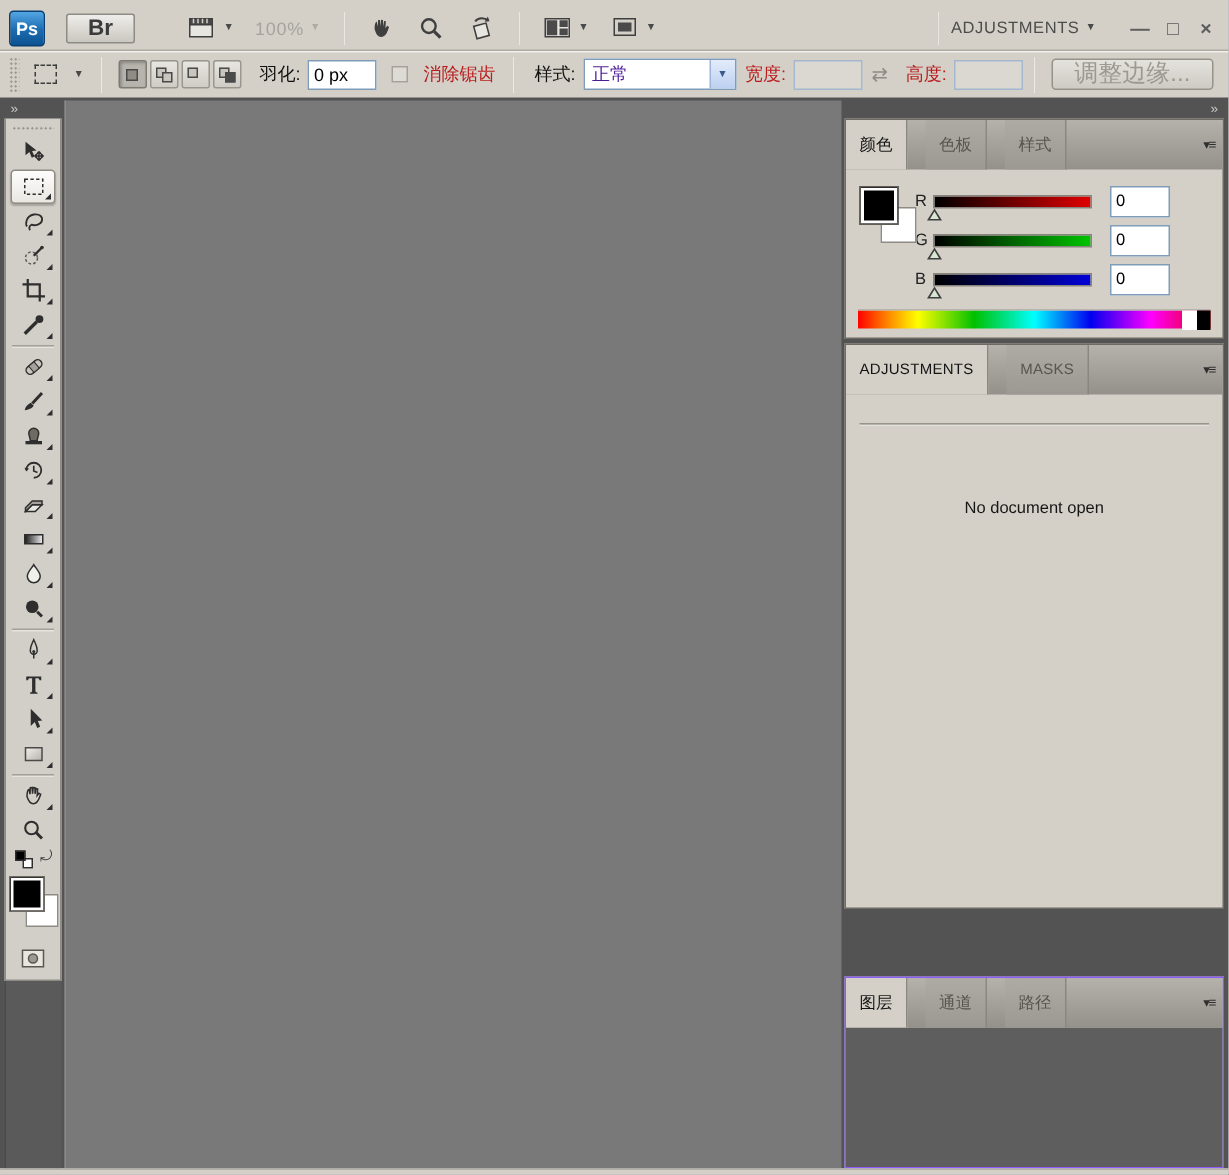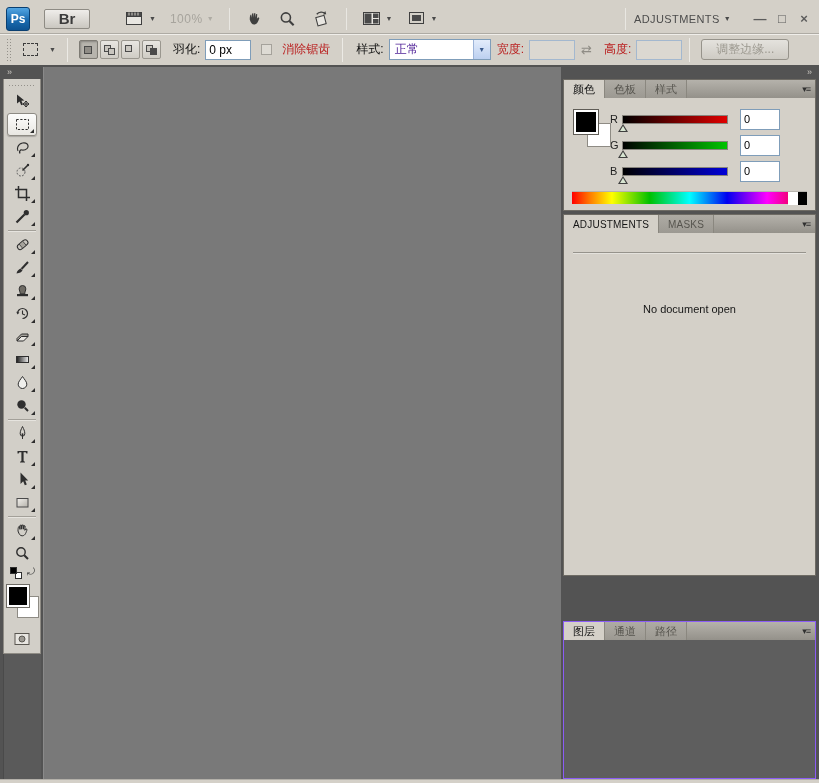--- a/index.html
+++ b/index.html
@@ -51,21 +51,21 @@
   .feather-input { width:46px; height:20px; border:1px solid #7f9db9; background:#fff; font-size:12px; padding:0 3px;
                    font-family:"Liberation Sans",sans-serif; }
   .chk { width:11px; height:11px; border:1px solid #a5a29b; background:#dedbd4; margin:0 4px 0 10px; }
   .style-select { display:flex; height:21px; border:1px solid #7f9db9; background:#fff; width:102px; align-items:center; }
   .style-select .val { flex:1; padding-left:5px; font-size:12px; color:#4c1d95; }
   .style-select .arrow-btn { width:17px; height:100%; background:linear-gradient(#e3ecfb,#bcd0f0); border-left:1px solid #9db4d8;
                              display:flex; align-items:center; justify-content:center; color:#3a5a8c; font-size:7px; }
   .dim-input { width:46px; height:20px; border:1px solid #a3b8cf; background:#dbd8d1; }
   .swap-dims { color:#8f8c85; font-size:13px; margin:0 6px; }
   .refine-btn { height:21px; padding:0 14px; border:1px solid #96938b; border-radius:3px;
-                background:linear-gradient(#e4e2dd,#cecbc4); color:#9c9990; font-size:12px;
+                background:linear-gradient(#e4e2dd,#cecbc4); color:#9c9990; font-size:16px;
                 display:flex; align-items:center; margin-left:4px; }
 
   
   .main { flex:1 1 auto; background:#535353; display:flex; padding:2px 3px 0 3px; min-height:0; }
   .window-bottom { height:4px; background:#d4d0c8; border-top:1px solid #b3b0a9; flex:0 0 auto; }
 
   
   .toolcol { width:38px; flex:0 0 auto; display:flex; flex-direction:column; margin-right:2px; }
   .dock-header { height:12px; background:#535353; color:#cbc8c2; font-size:9px; line-height:11px; padding:0 4px; flex:0 0 auto; }
   .dock-header.left { text-align:left; }
@@ -87,21 +87,21 @@
   .fg-swatch { position:absolute; left:1px; top:0; width:24px; height:24px; background:#000; border:1px solid #6e6b64; box-shadow:inset 0 0 0 2px #fff; z-index:2; }
   .bg-swatch { position:absolute; left:12px; top:12px; width:22px; height:22px; background:#fff; border:1px solid #8e8b84; }
   .toolcol-fill { flex:1 1 auto; background:#5a5a5a; width:38px; border-left:1px solid #4a4a4a; }
 
   
   .canvas { flex:1 1 auto; background:#797979; border-left:1px solid #8a8a8a; margin-right:2px; }
 
   
   .dock { width:253px; flex:0 0 auto; display:flex; flex-direction:column; min-height:0; }
   .panel-group { background:#d4d0c8; border:1px solid #757call 270px 268b64; display:flex; flex-direction:column; }
-  .tabbar { height:18px; background:linear-gradient(#b5b2ab,#94918a); display:flex; align-items:stretch; flex:0 0 auto; position:relative; }
+  .tabbar { height:33px; background:linear-gradient(#b5b2ab,#94918a); display:flex; align-items:stretch; flex:0 0 auto; position:relative;gap:12px; }
   .tab { padding:0 9px; font-size:11px; display:flex; align-items:center; border-right:1px solid #8a877f; color:#57554f;
          background:linear-gradient(#aeaba4,#9c9992); white-space:nowrap; }
   .tab.active { background:#d4d0c8; color:#151515; }
   .tab.upper { font-size:10px; letter-spacing:.2px; }
   .panel-menu { margin-left:auto; align-self:center; padding-right:5px; color:#2f2f2f; font-size:9px; letter-spacing:-1px; }
 
   .color-group { flex:0 0 auto; }
   .color-content { height:112px; position:relative; padding-top:8px; }
   .cswatches { position:absolute; left:9px; top:11px; width:52px; height:52px; }
   .cs-fg { position:absolute; left:0; top:0; width:26px; height:26px; background:#000; border:1px solid #5f5c56; box-shadow:inset 0 0 0 2px #fff; z-index:2; }

